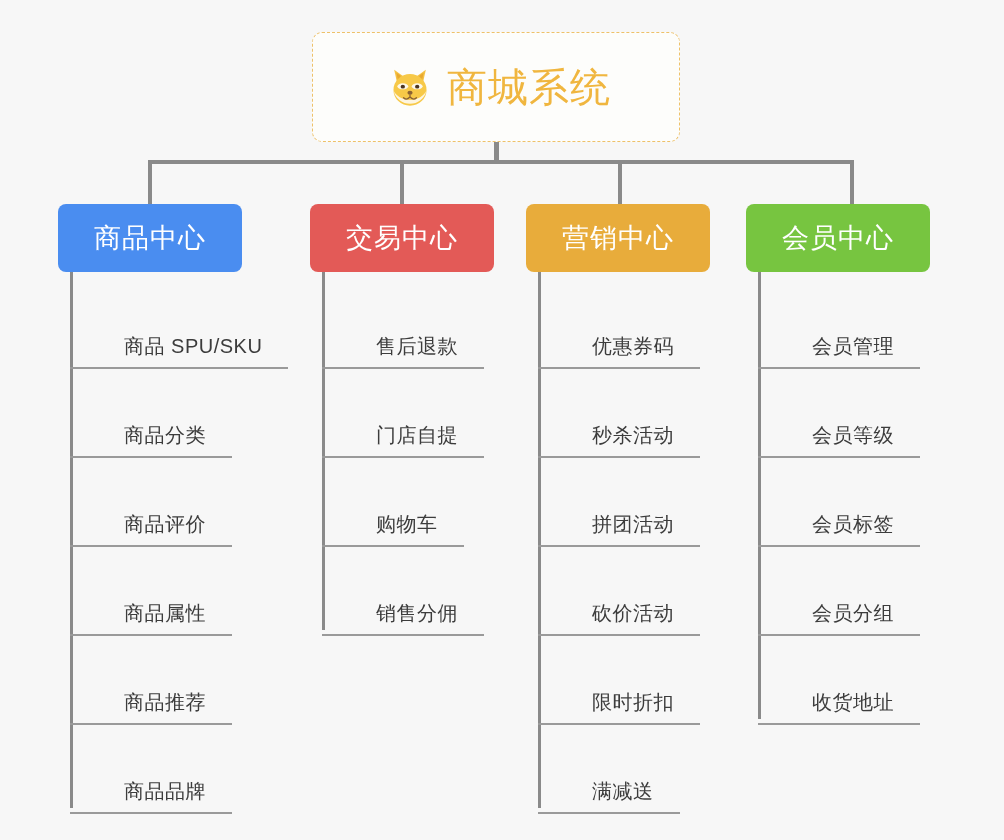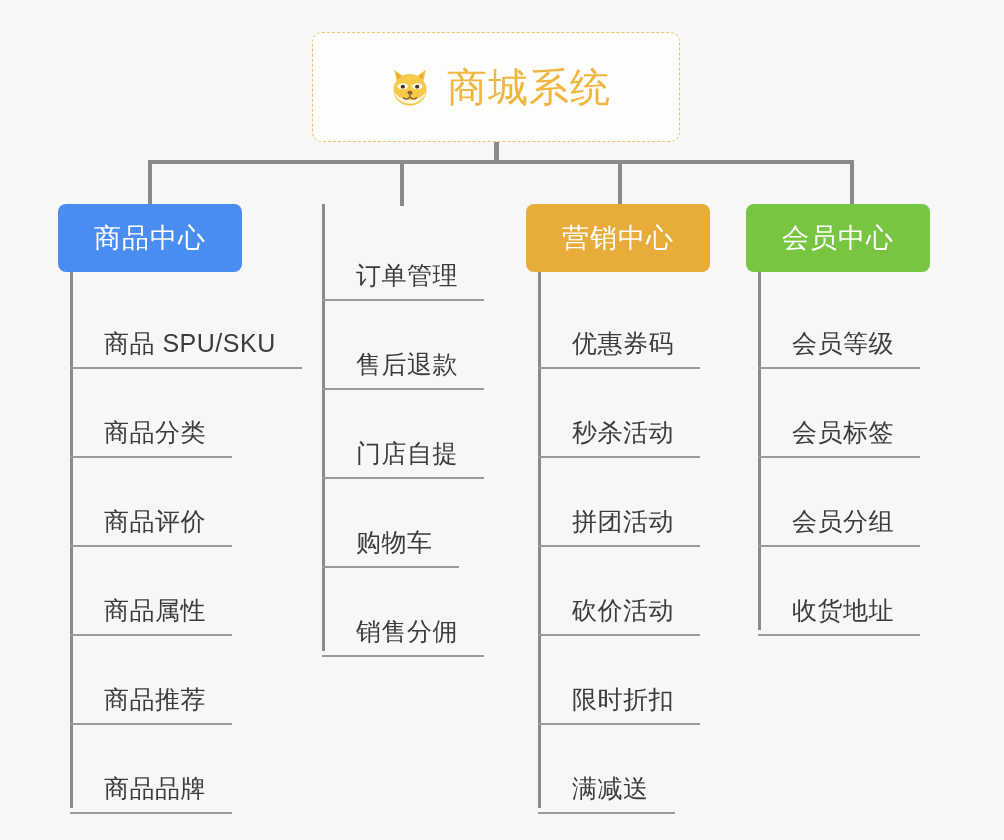--- a/index.html
+++ b/index.html
@@ -101,24 +101,25 @@
     box-sizing: border-box;
   }
   .leaf-inner {
     position: relative;
     display: inline-block;
     padding: 0 26px 7px 34px;
     border-bottom: 2px solid #9a9a9a;
     margin-bottom: 0;
   }
   .leaf-label {
-    font-size: 25px;
+    font-size: 20px;
     color: #3c3c3c;
     white-space: nowrap;
     letter-spacing: 0.5px;
+    margin-left: 20px;
   }
 </style>
 </head>
 <body style="background: rgb(247, 247, 247);">
 
 <div id="diagram">
 
   <div class="root-node" style="border-color: rgb(238, 193, 105);">
     <span class="root-emoji">
       <svg width="46" height="46" viewBox="0 0 64 64" aria-hidden="true">
@@ -181,27 +182,25 @@
       </div>
       <div class="leaf-item">
         <span class="leaf-inner">
           <span class="leaf-label">商品品牌</span>
         </span>
       </div>
     </div>
   </div>
 
   <div class="column" style="left:310px; width:184px;">
-    <div class="leaf-list">
-      <div class="spine" style="background: rgb(138, 138, 138);"></div>
-      <div class="leaf-item">
-        <span class="leaf-inner">
-          <span class="leaf-label">订单管理</span>
-        </span>
-      </div>
+    <div class="cat-card" style="width: 184px; background: rgb(227, 90, 87);">
+      <span>交易中心</span>
+    </div>
+    <div class="leaf-list">
+      <div class="spine" style="background: rgb(138, 138, 138);"></div>
       <div class="leaf-item">
         <span class="leaf-inner">
           <span class="leaf-label">售后退款</span>
         </span>
       </div>
       <div class="leaf-item">
         <span class="leaf-inner">
           <span class="leaf-label">门店自提</span>
         </span>
       </div>
@@ -258,20 +257,25 @@
   </div>
 
   <div class="column" style="left:746px; width:184px;">
     <div class="cat-card" style="width: 184px; background: rgb(119, 197, 64);">
       <span>会员中心</span>
     </div>
     <div class="leaf-list">
       <div class="spine" style="background: rgb(138, 138, 138);"></div>
       <div class="leaf-item">
         <span class="leaf-inner">
+          <span class="leaf-label">会员管理</span>
+        </span>
+      </div>
+      <div class="leaf-item">
+        <span class="leaf-inner">
           <span class="leaf-label">会员等级</span>
         </span>
       </div>
       <div class="leaf-item">
         <span class="leaf-inner">
           <span class="leaf-label">会员标签</span>
         </span>
       </div>
       <div class="leaf-item">
         <span class="leaf-inner">

